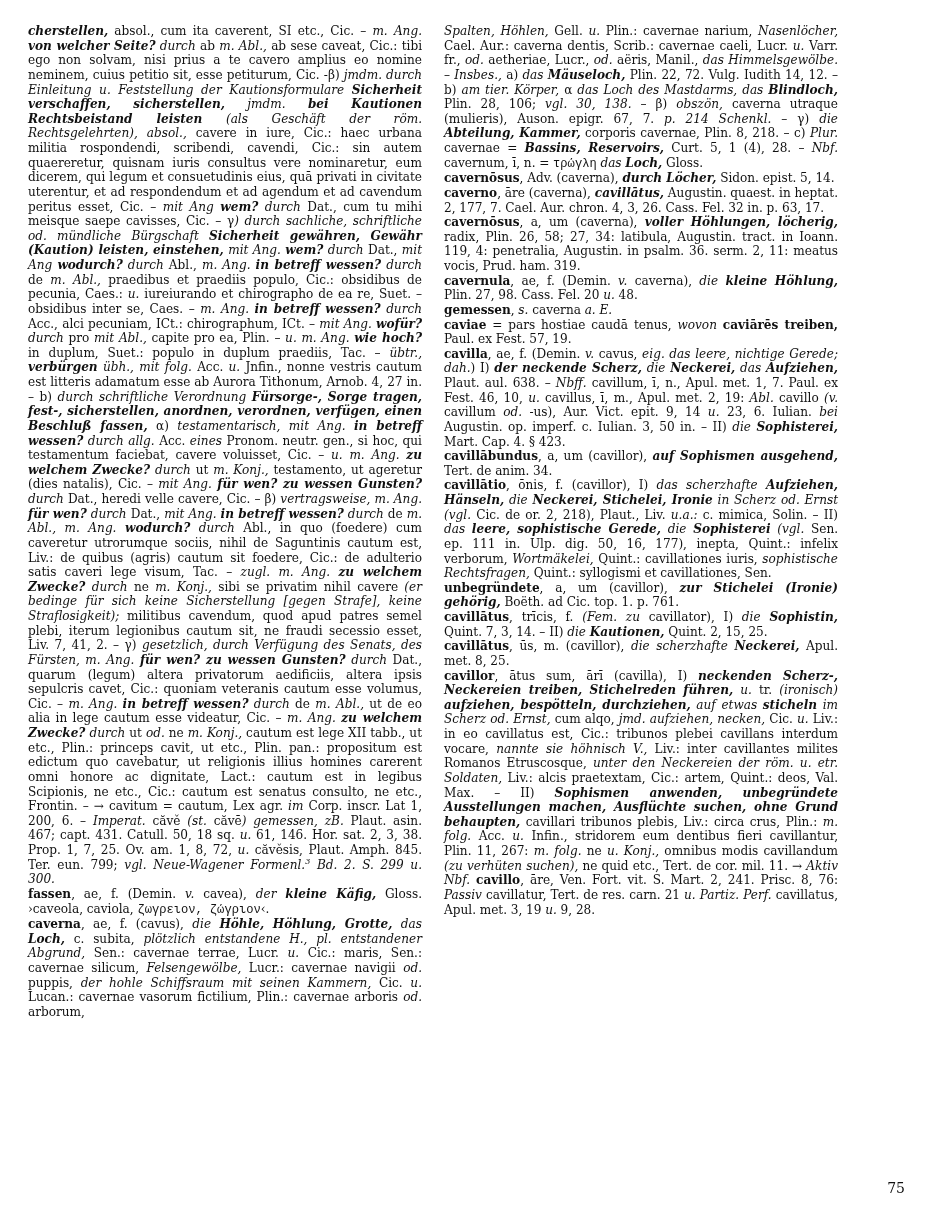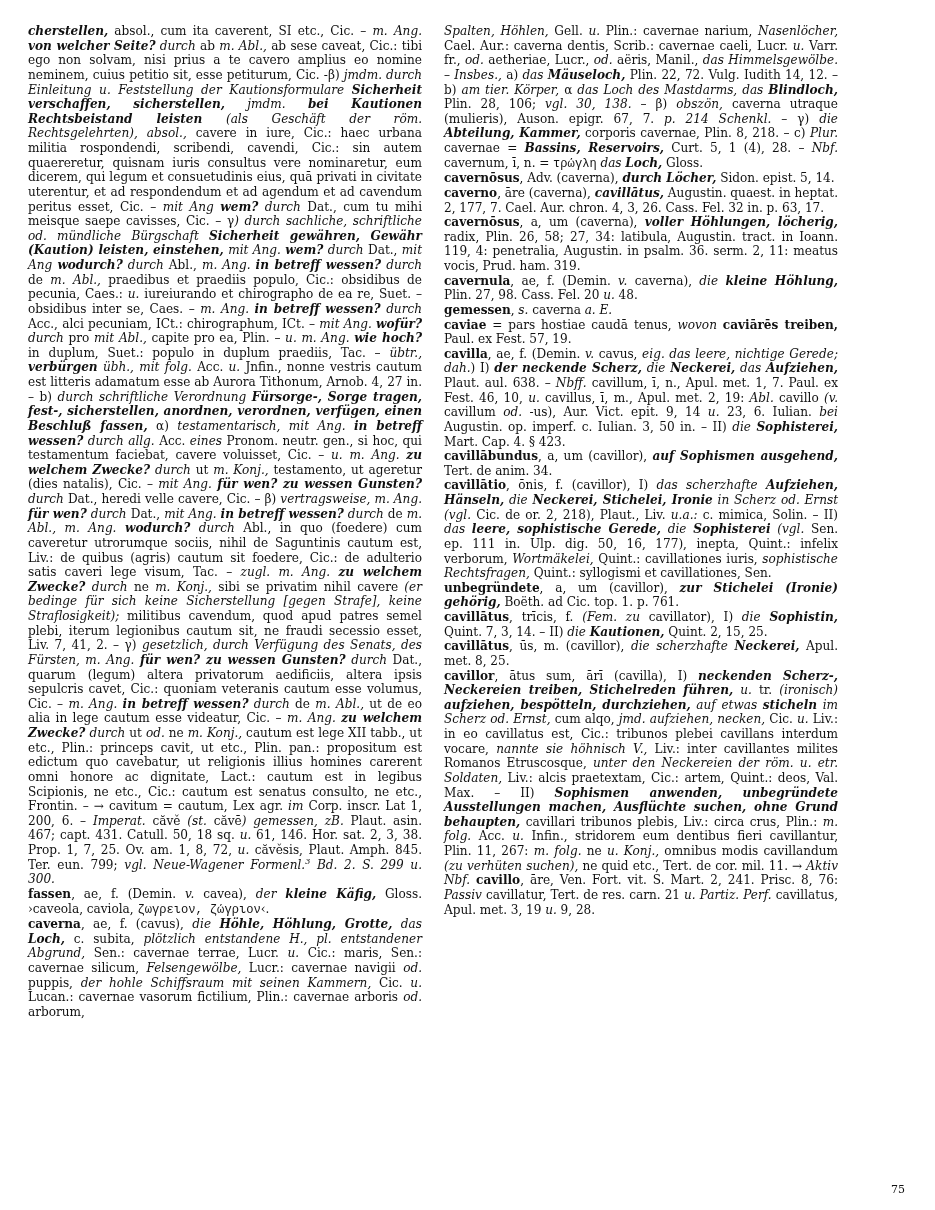--- a/index.html
+++ b/index.html
@@ -62,21 +62,21 @@
   }
   .entry sup {
     font-size: 8px;
     vertical-align: super;
     line-height: 0;
   }
   .folio {
     position: absolute;
     right: 30px;
     bottom: 14px;
-    font-size: 11px;
+    font-size: 14px;
     font-family: "DejaVu Serif", "Liberation Serif", serif;
     color: #111111;
   }
   .entry + .entry {
     margin-top: 0;
   }
 </style>
 </head>
 <body>
 

